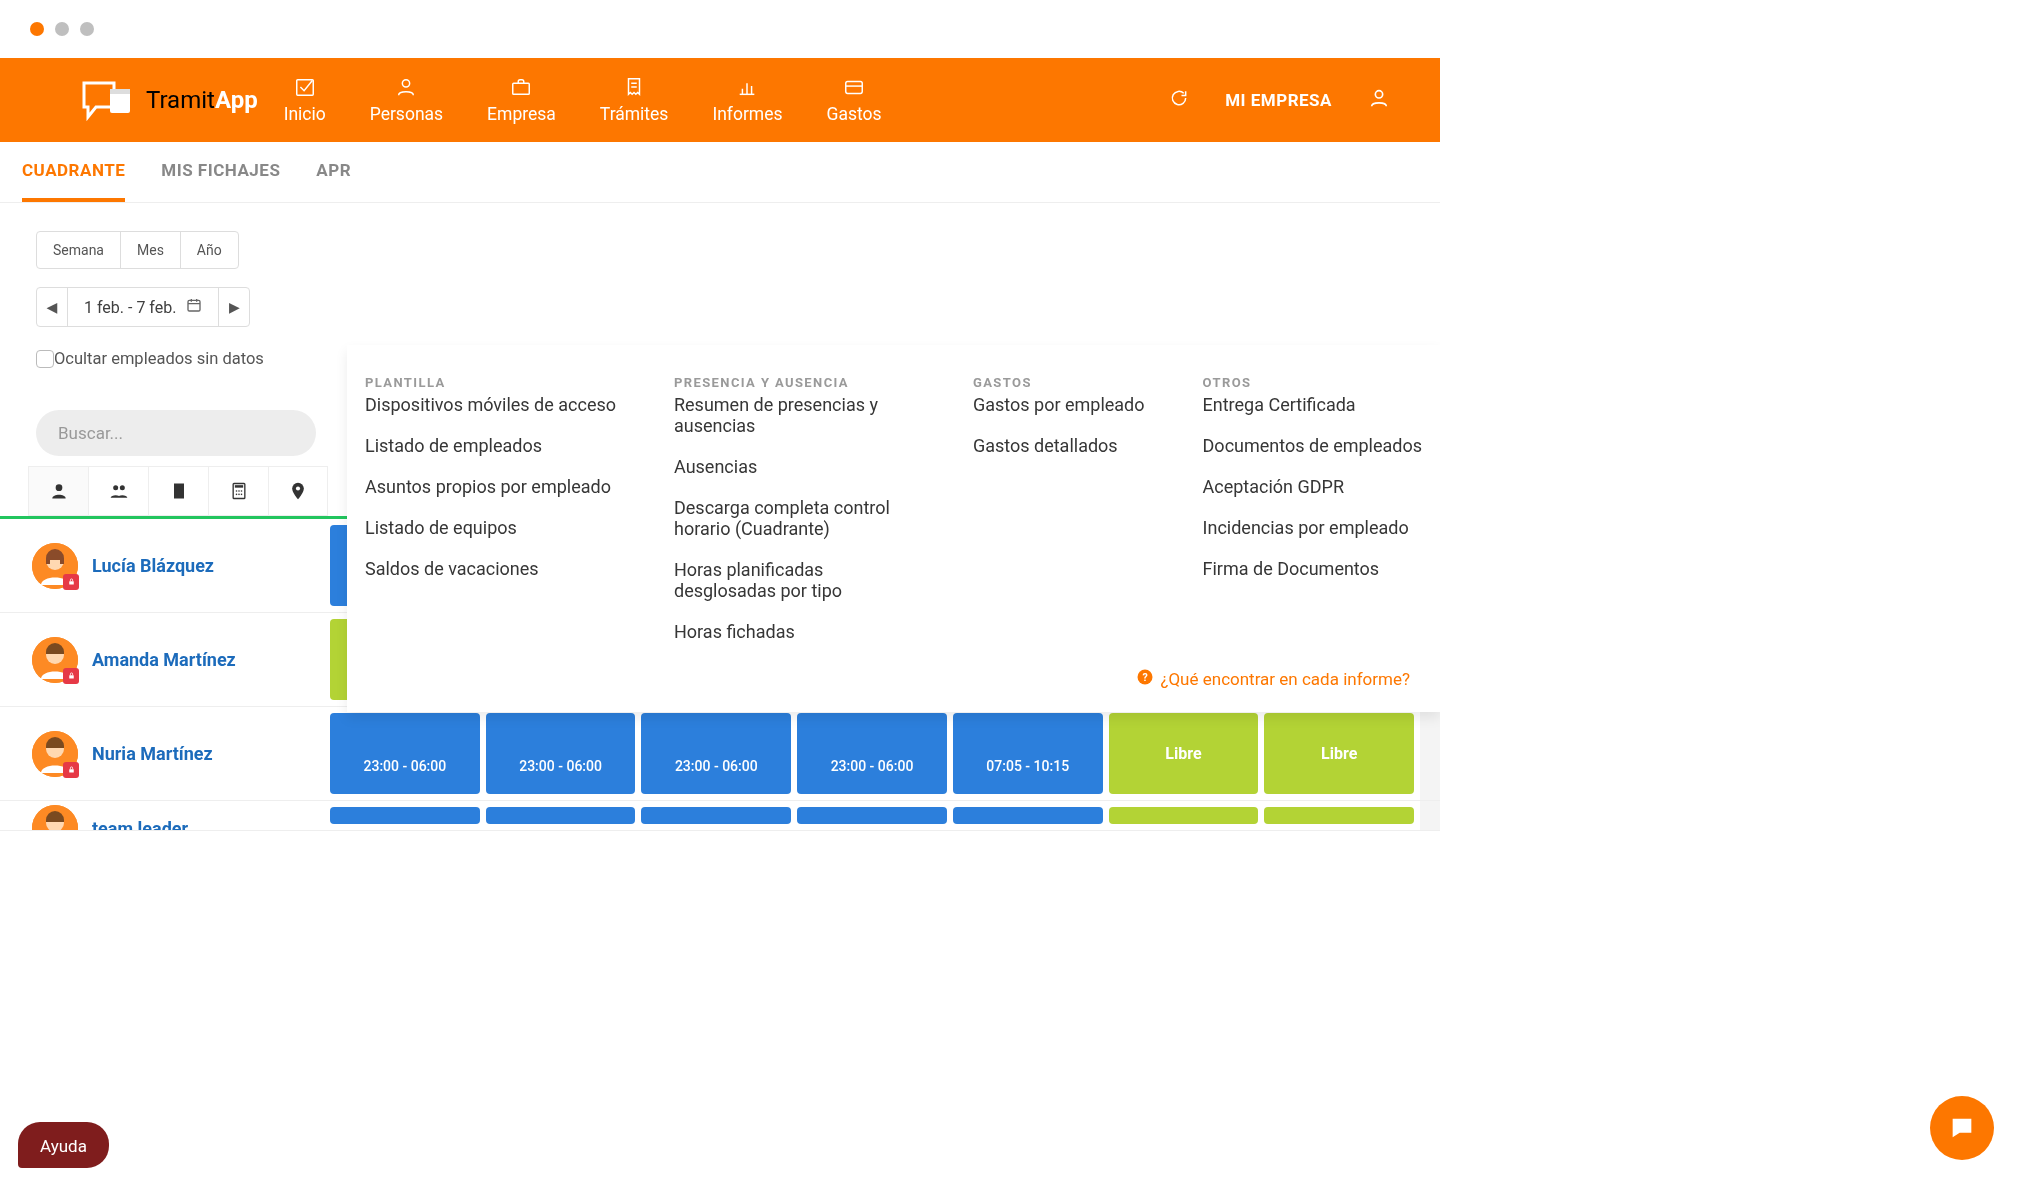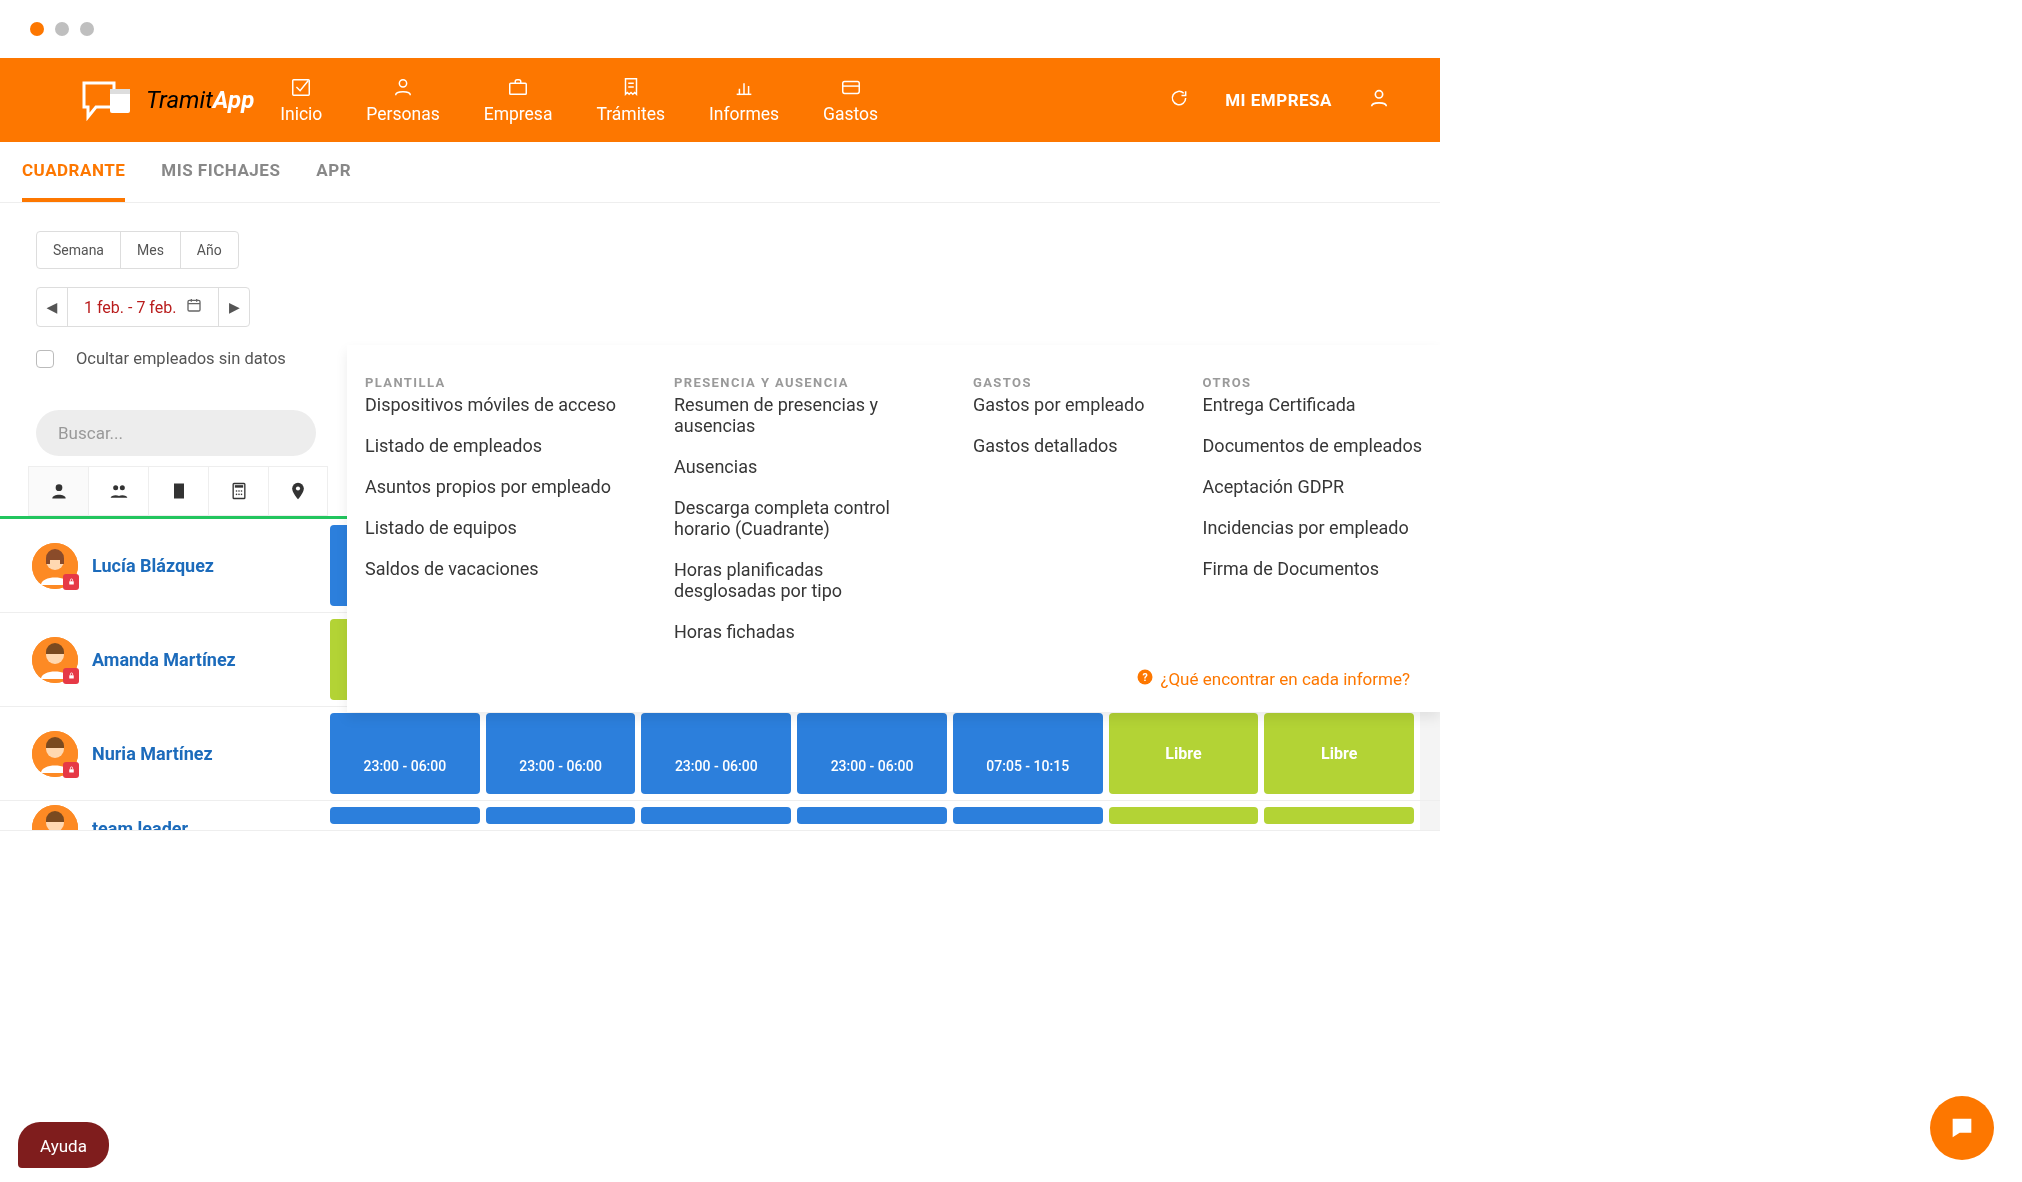--- a/index.html
+++ b/index.html
@@ -2,21 +2,21 @@
 <html><head>
 <meta charset="utf-8">
 <style>
   * { box-sizing: border-box; margin: 0; padding: 0; font-family: -apple-system, BlinkMacSystemFont, 'Segoe UI', Roboto, Helvetica, Arial, sans-serif; }
   body { background: #fff; width: 1440px; }
   .window-dots { display:flex; gap:11px; padding:22px 30px; }
   .window-dots span { width:14px; height:14px; border-radius:50%; background:#bfbfbf; }
   .window-dots span.active { background:#fd7700; }
 
   .topbar { background:#fd7700; height:84px; display:flex; align-items:center; color:#fff; }
-  .logo { display:flex; align-items:center; padding:0 26px 0 80px;font-style:italic; }
+  .logo { display:flex; align-items:center; padding:0 26px 0 80px; }
   .logo-text { font-size:24px; font-weight:400; color:#000; }
   .logo-text b { color:#fff; font-weight:700; }
   .logo-bubble { width:56px; height:42px; position:relative; margin-right:10px; }
   .logo-bubble svg { width:56px; height:46px; }
 
   .nav { display:flex; gap:44px; }
   .nav-item { text-align:center; cursor:pointer; font-size:17.5px; color:#fff; }
   .nav-item .ic { display:block; margin:0 auto 6px; width:22px; height:22px; }
   .nav-item svg { stroke:#fff; fill:none; stroke-width:1.6; }
 
@@ -28,22 +28,22 @@
   .tabs .tab { padding-bottom:18px; cursor:pointer; letter-spacing:0.5px; }
   .tabs .tab.active { color:#fd7700; border-bottom:4px solid #fd7700; }
 
   .content { display:flex; }
   .ctrl-col { width:330px; padding:28px 36px 0; }
   .seg { display:inline-flex; border:1px solid #ddd; border-radius:4px; overflow:hidden; }
   .seg div { padding:10px 16px; font-size:14px; color:#555; border-right:1px solid #ddd; cursor:pointer; }
   .seg div:last-child { border-right:none; }
   .date-nav { display:inline-flex; border:1px solid #ddd; border-radius:4px; margin-top:18px; align-items:center; }
   .date-nav .arrow { width:30px; text-align:center; padding:9px 0; cursor:pointer; color:#555; font-size:14px;}
-  .date-nav .range { padding:9px 16px; border-left:1px solid #ddd; border-right:1px solid #ddd; font-size:16px; color:#b91c1c; display:flex; align-items:center; gap:10px;}
-  .chk-row { display:flex; align-items:center; gap:22px; margin-top:22px; color:#555; font-size:16.5px; }
+  .date-nav .range { padding:9px 16px; border-left:1px solid #ddd; border-right:1px solid #ddd; font-size:16px; color:#404040; display:flex; align-items:center; gap:10px;}
+  .chk-row { display:flex; align-items:center; gap:0; margin-top:22px; color:#555; font-size:16.5px; }
   .chk { width:18px; height:18px; border:1.5px solid #bbb; border-radius:4px; }
   .search { margin-top:42px; width:280px; height:46px; border-radius:23px; background:#ededed; display:flex; align-items:center; padding:0 22px; color:#999; font-size:17px; }
 
   .mega { position:absolute; left:347px; top:142px; right:0; background:#fff; padding:30px 18px 22px; box-shadow:0 6px 12px rgba(0,0,0,0.08); }
   .mega-cols { display:flex; gap:58px; }
   .mega-col .mega-head { font-size:13px; font-weight:700; letter-spacing:1.4px; color:#9a9a9a; margin-bottom:4px; }
   .mega-col a { display:block; color:#363636; font-size:18px; margin-bottom:20px; cursor:pointer; text-decoration:none; }
   .mega-help { text-align:right; color:#fd7700; font-size:17px; margin-top:6px; padding-right:12px; display:flex; justify-content:flex-end; align-items:center; gap:6px; cursor:pointer; }
 
   .grid-area { margin-top:10px; }

